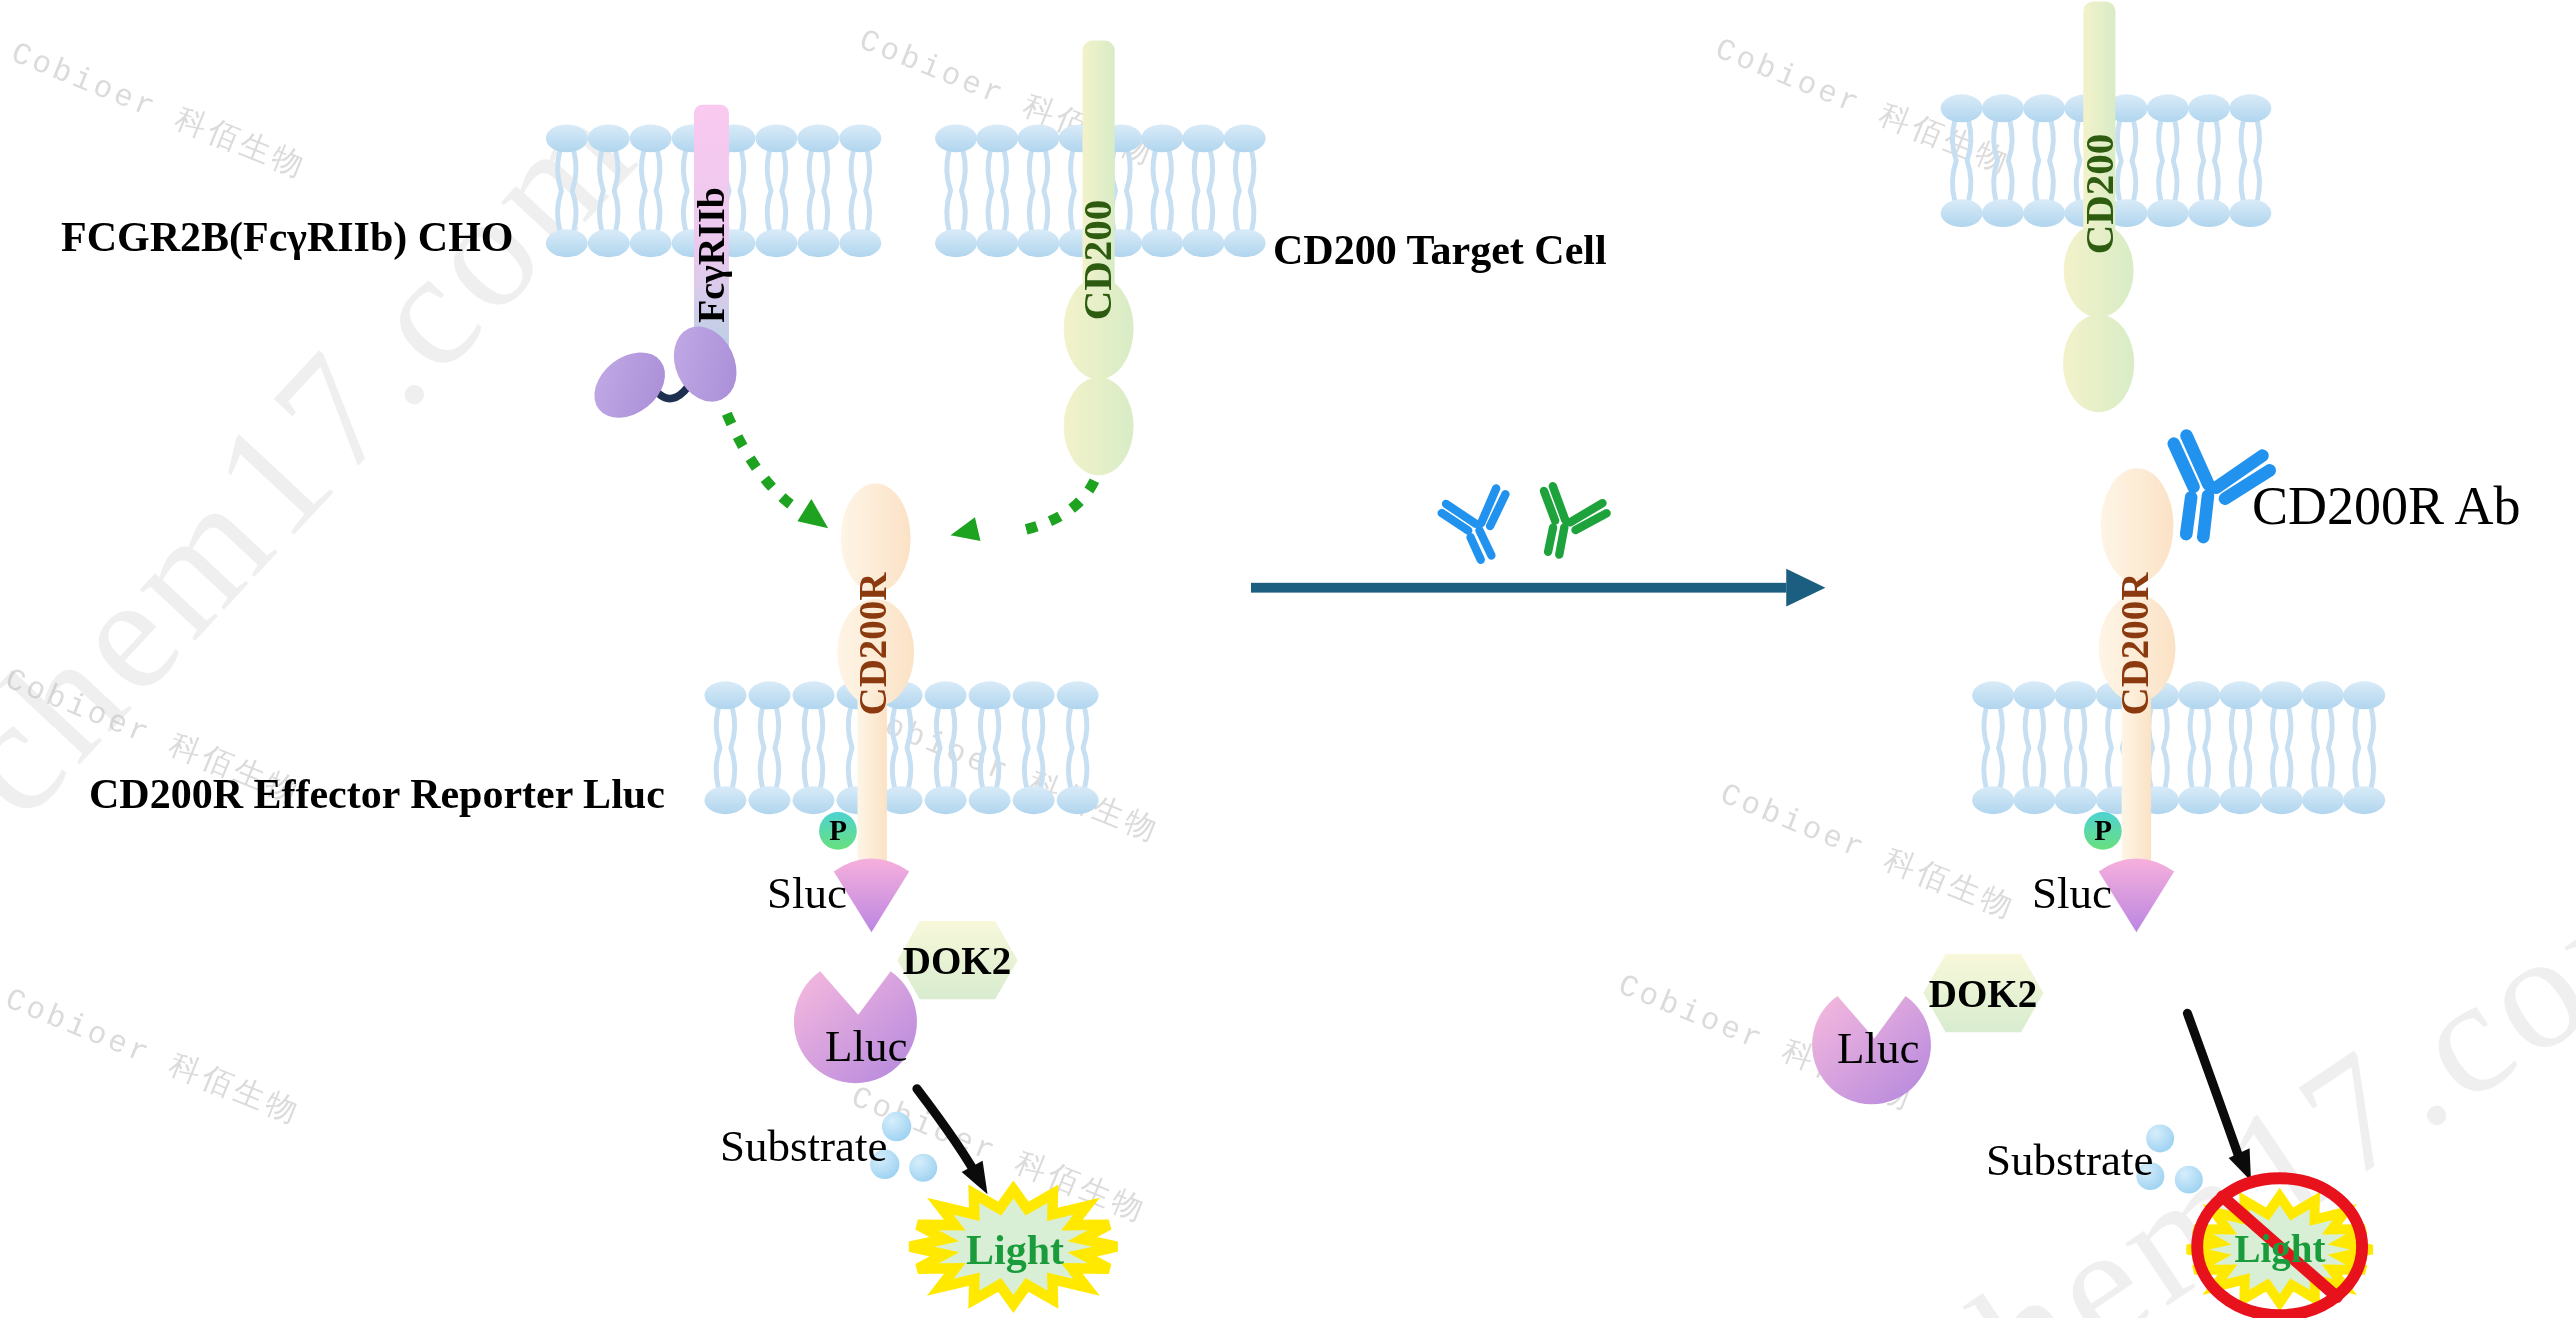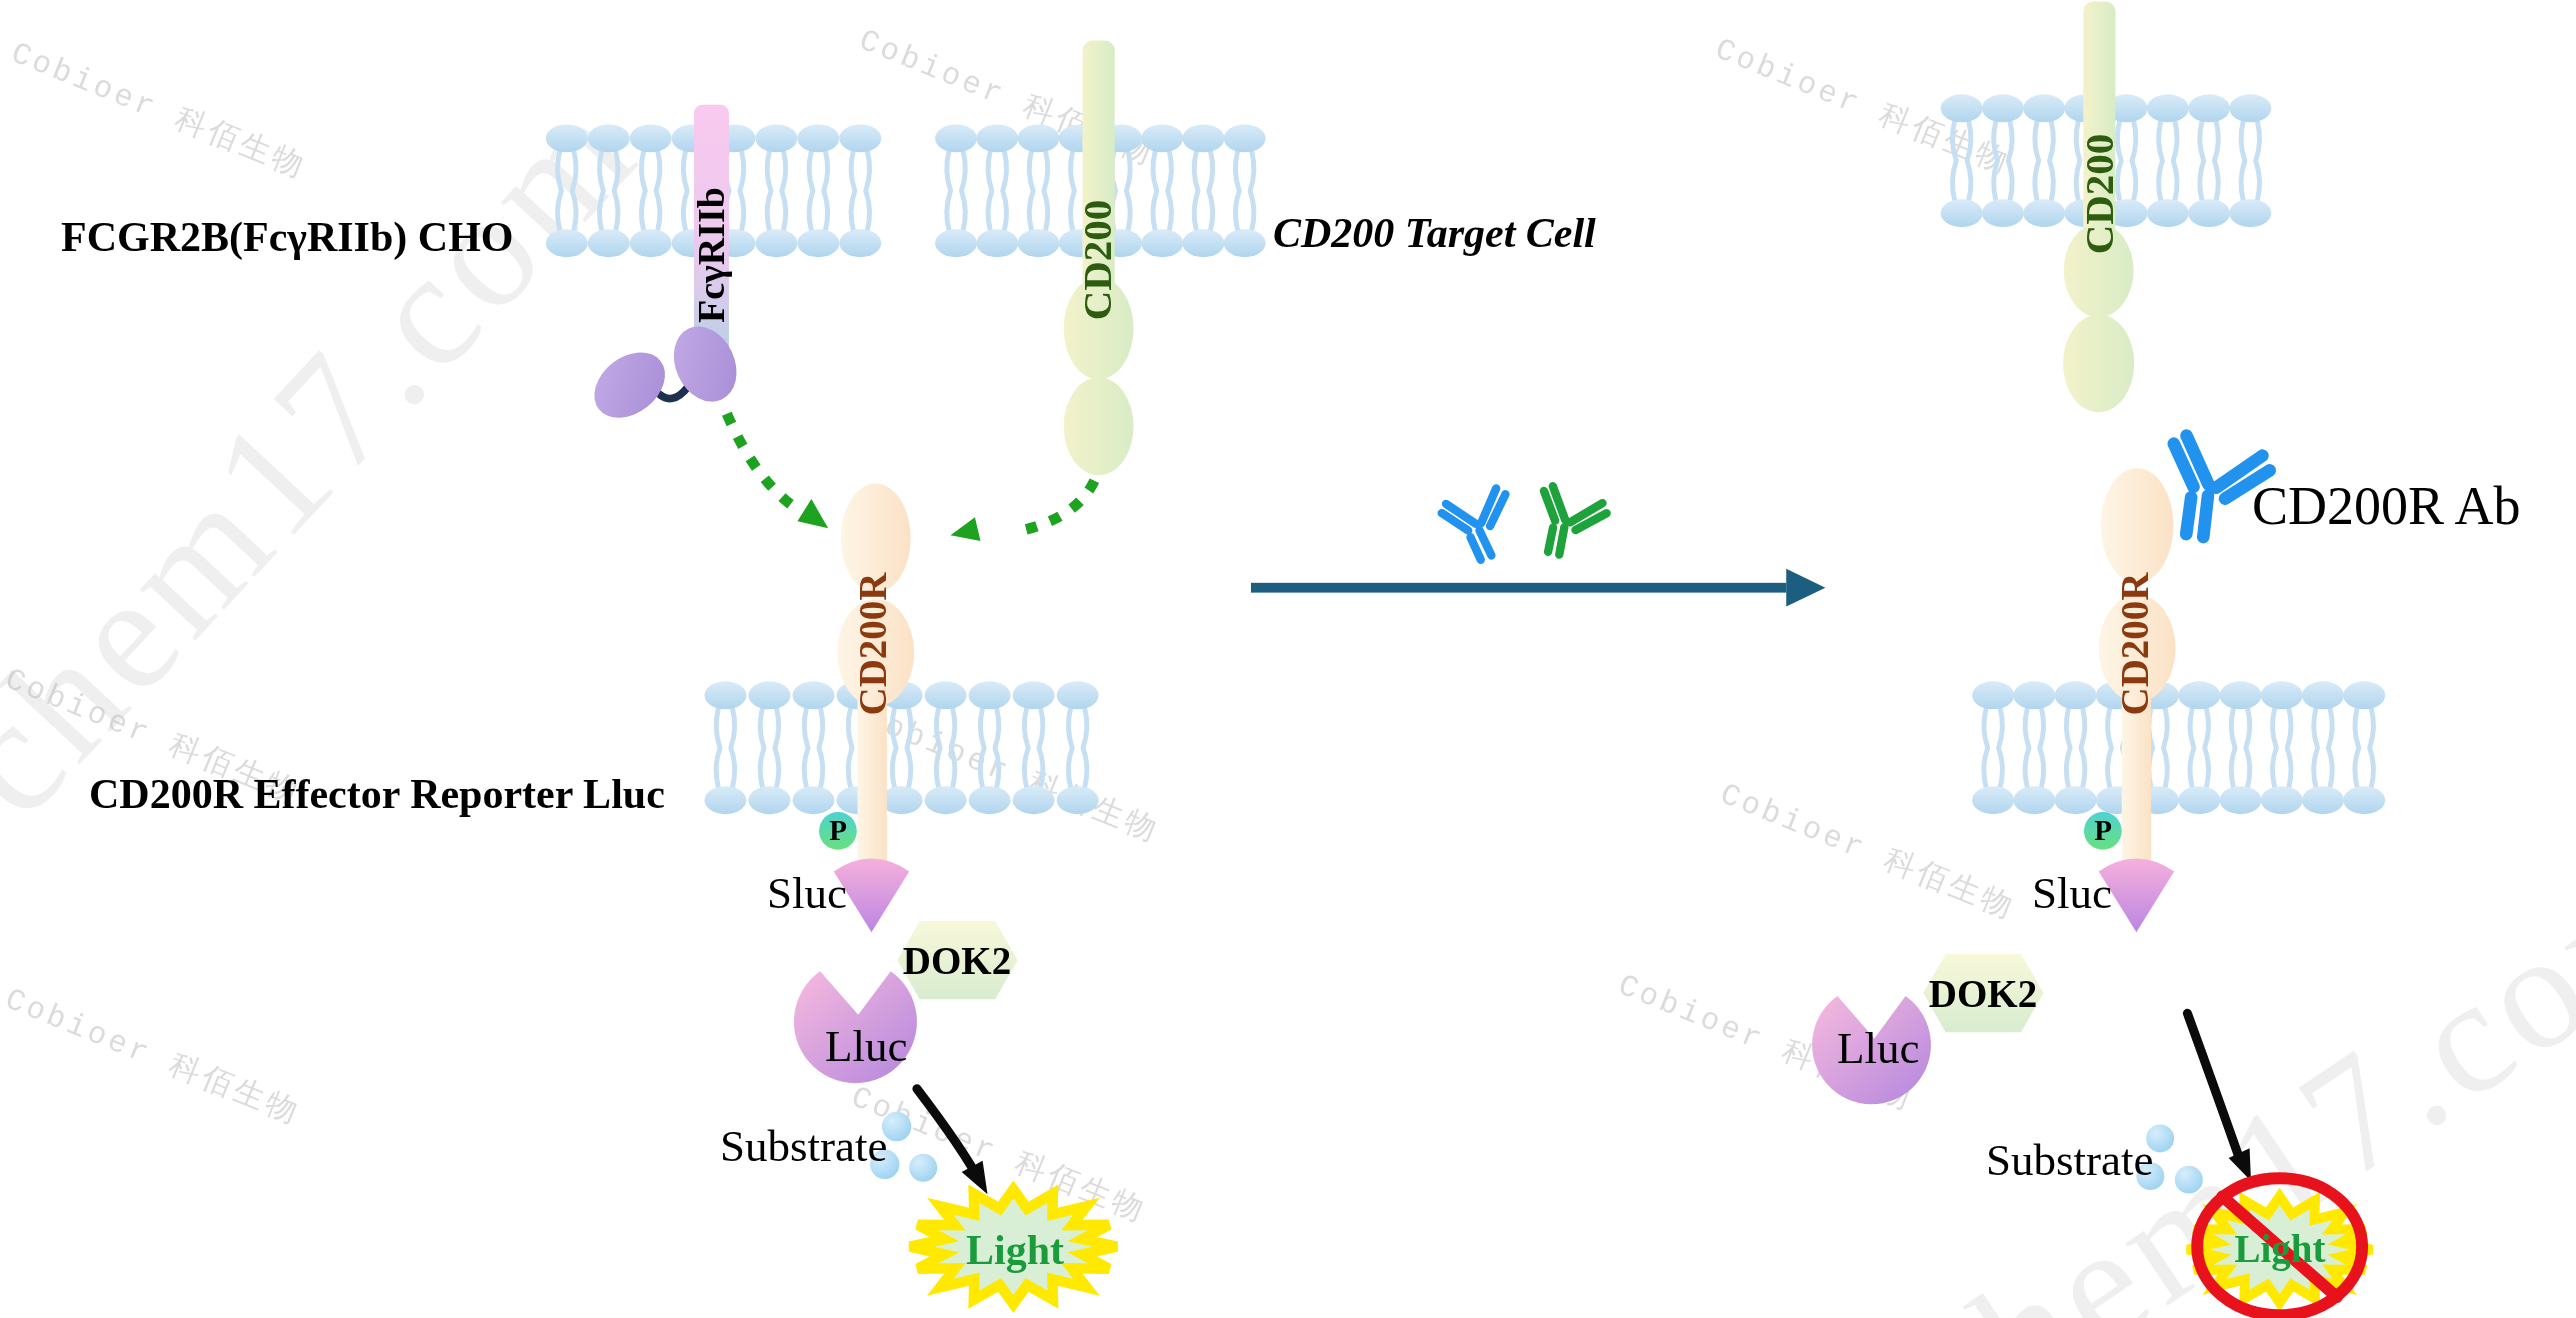--- a/index.html
+++ b/index.html
@@ -241,21 +241,21 @@
       <rect x="1790" y="834" width="766" height="14" fill="#1b5e80"></rect>
       <polygon points="2556,814 2556,868 2612,841" fill="#1b5e80"></polygon>
     </g>
 
     <use href="#abGlyph" stroke="#2192ee" transform="translate(2115,745) rotate(-8)"></use>
     <use href="#abGlyph" stroke="#1ea33c" transform="translate(2245,742) rotate(28)"></use>
     <use href="#abGlyph" stroke="#2192ee" transform="translate(3168,690) rotate(24) scale(1.5)"></use>
   </svg>
 
   <div class="lbl cell-label" style="left:61px;top:168px;">FCGR2B(FcγRIIb) CHO</div>
-  <div class="lbl cell-label" style="left:1273px;top:164px;font-style:italic;">CD200 Target Cell</div>
+  <div class="lbl cell-label" style="left:1273px;top:181px;">CD200 Target Cell</div>
   <div class="lbl cell-label" style="left:89px;top:725px;">CD200R Effector Reporter Lluc</div>
 
   <div class="lbl vlabel" style="left:711px;top:255px;font-size:38px;">FcγRIIb</div>
   <div class="lbl vlabel" style="left:1097px;top:260px;font-size:41px;color:#2d5c10;">CD200</div>
   <div class="lbl vlabel" style="left:872px;top:644px;font-size:39px;color:#8b3a0f;">CD200R</div>
   <div class="lbl vlabel" style="left:2099px;top:194px;font-size:41px;color:#2d5c10;">CD200</div>
   <div class="lbl vlabel" style="left:2134px;top:644px;font-size:39px;color:#8b3a0f;">CD200R</div>
 
   <div class="lbl clabel" style="left:838px;top:830px;font-size:29px;font-weight:bold;">P</div>
   <div class="lbl clabel" style="left:2103px;top:830px;font-size:29px;font-weight:bold;">P</div>

